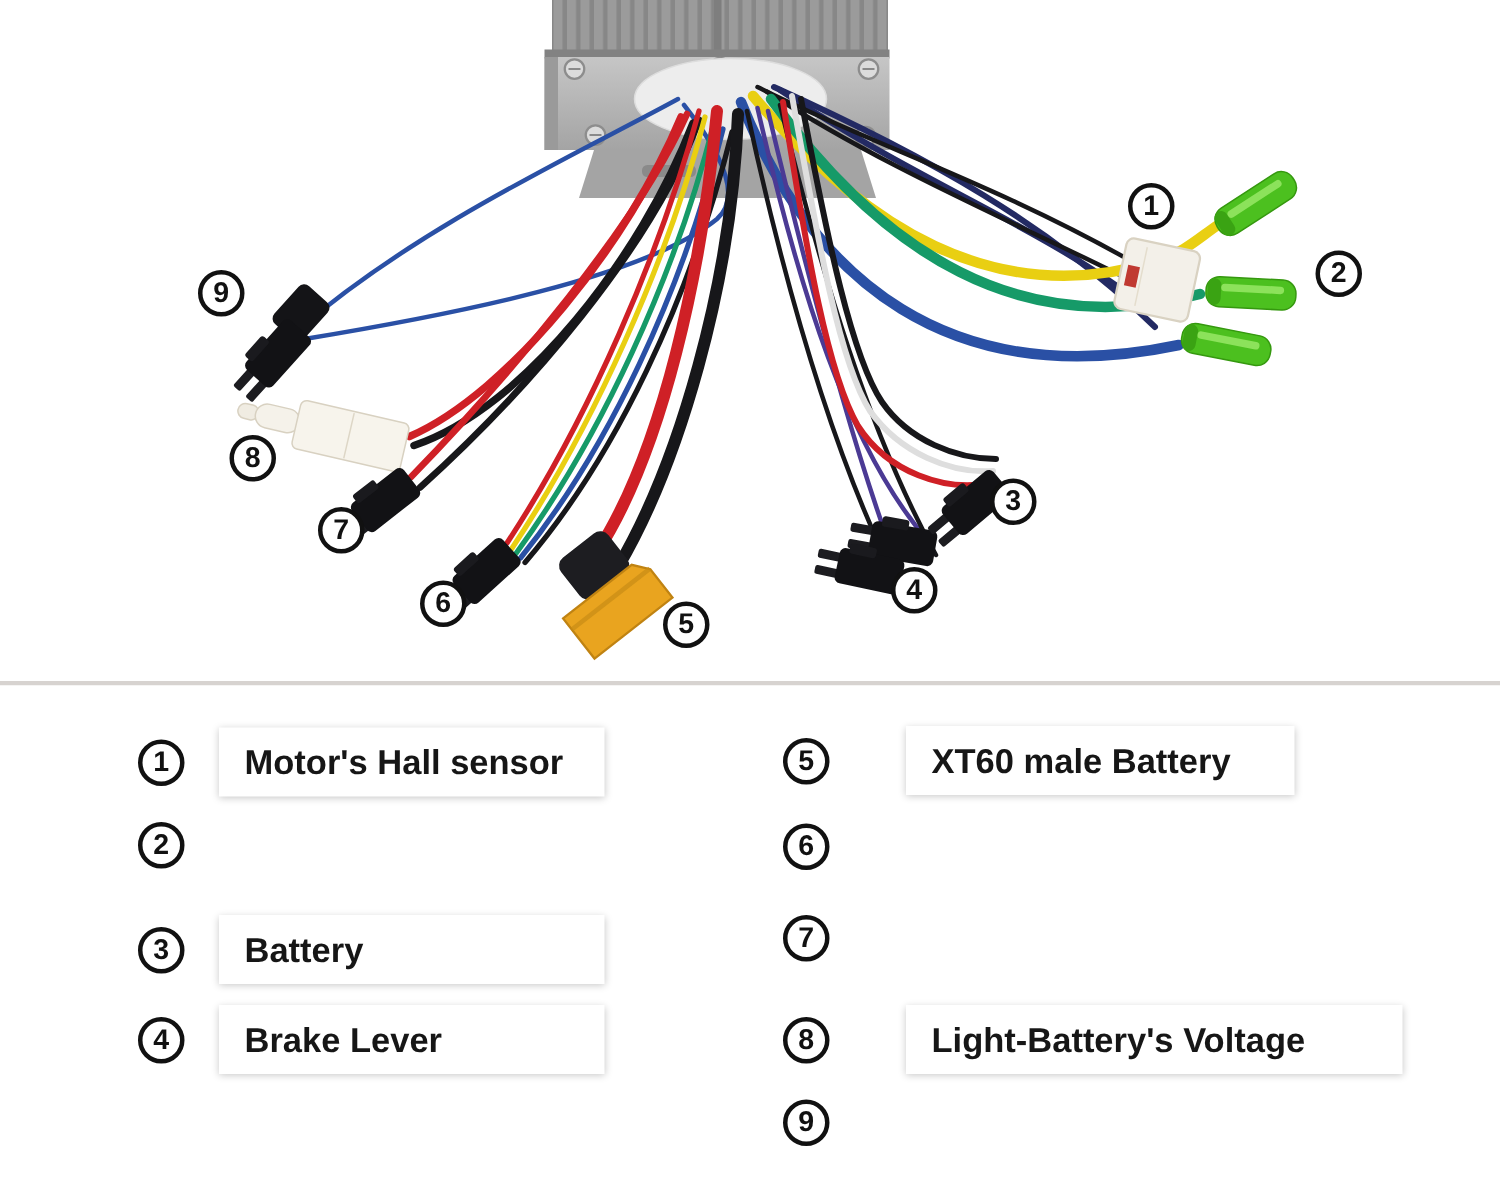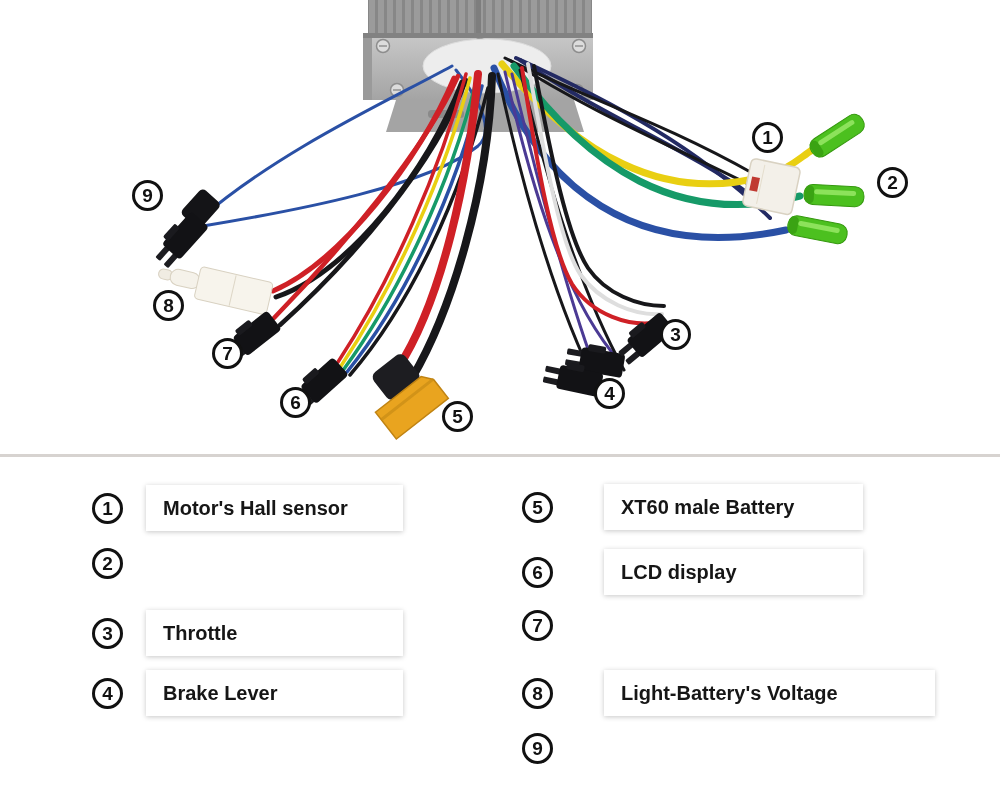--- a/index.html
+++ b/index.html
@@ -21,21 +21,21 @@
     position:absolute; left:0; top:454px; width:1000px; height:3px;
     background:var(--divider-gray,#d7d3d0);
   }
 
   .legend { position:absolute; left:0; top:457px; width:1000px; height:343px; background:#fff; }
   .lrow { position:absolute; display:flex; align-items:center; }
   .lbox {
     height:46px; background:#ffffff; box-sizing:border-box;
     box-shadow:0 1px 5px rgba(0,0,0,0.22);
     display:flex; align-items:center; padding-left:17px;
-    font-weight:700; font-size:20px; color:#161616; white-space:nowrap;
+    font-weight:700; font-size:23px; color:#161616; white-space:nowrap;
   }
   .lrow .mcircle { position:static; flex:none; }
   .col-left .lbox  { margin-left:23px; width:257px; }
   .col-right .lbox { margin-left:51px; width:259px; }
   .col-right.wide .lbox { width:331px; }
   .col-right.w9 .lbox { width:261px; }
 </style>
 </head>
 <body>
 
@@ -182,34 +182,33 @@
 
   <div class="lrow col-left" style="left:92px; top:28px;">
     <div class="mcircle">1</div>
     <div class="lbox">Motor's Hall sensor</div>
   </div>
   <div class="lrow col-left" style="left:92px; top:91px;">
     <div class="mcircle">2</div>
   </div>
   <div class="lrow col-left" style="left:92px; top:153px;">
     <div class="mcircle">3</div>
-    <div class="lbox">Throttle</div>
+    <div class="lbox">Battery</div>
   </div>
   <div class="lrow col-left" style="left:92px; top:213px;">
     <div class="mcircle">4</div>
     <div class="lbox">Brake Lever</div>
   </div>
 
   <div class="lrow col-right" style="left:522px; top:27px;">
     <div class="mcircle">5</div>
     <div class="lbox">XT60 male Battery</div>
   </div>
   <div class="lrow col-right" style="left:522px; top:92px;">
     <div class="mcircle">6</div>
-    <div class="lbox">LCD display</div>
   </div>
   <div class="lrow col-right" style="left:522px; top:153px;">
     <div class="mcircle">7</div>
   </div>
   <div class="lrow col-right wide" style="left:522px; top:213px;">
     <div class="mcircle">8</div>
     <div class="lbox">Light-Battery's Voltage</div>
   </div>
   <div class="lrow col-right w9" style="left:522px; top:276px;">
     <div class="mcircle">9</div>

